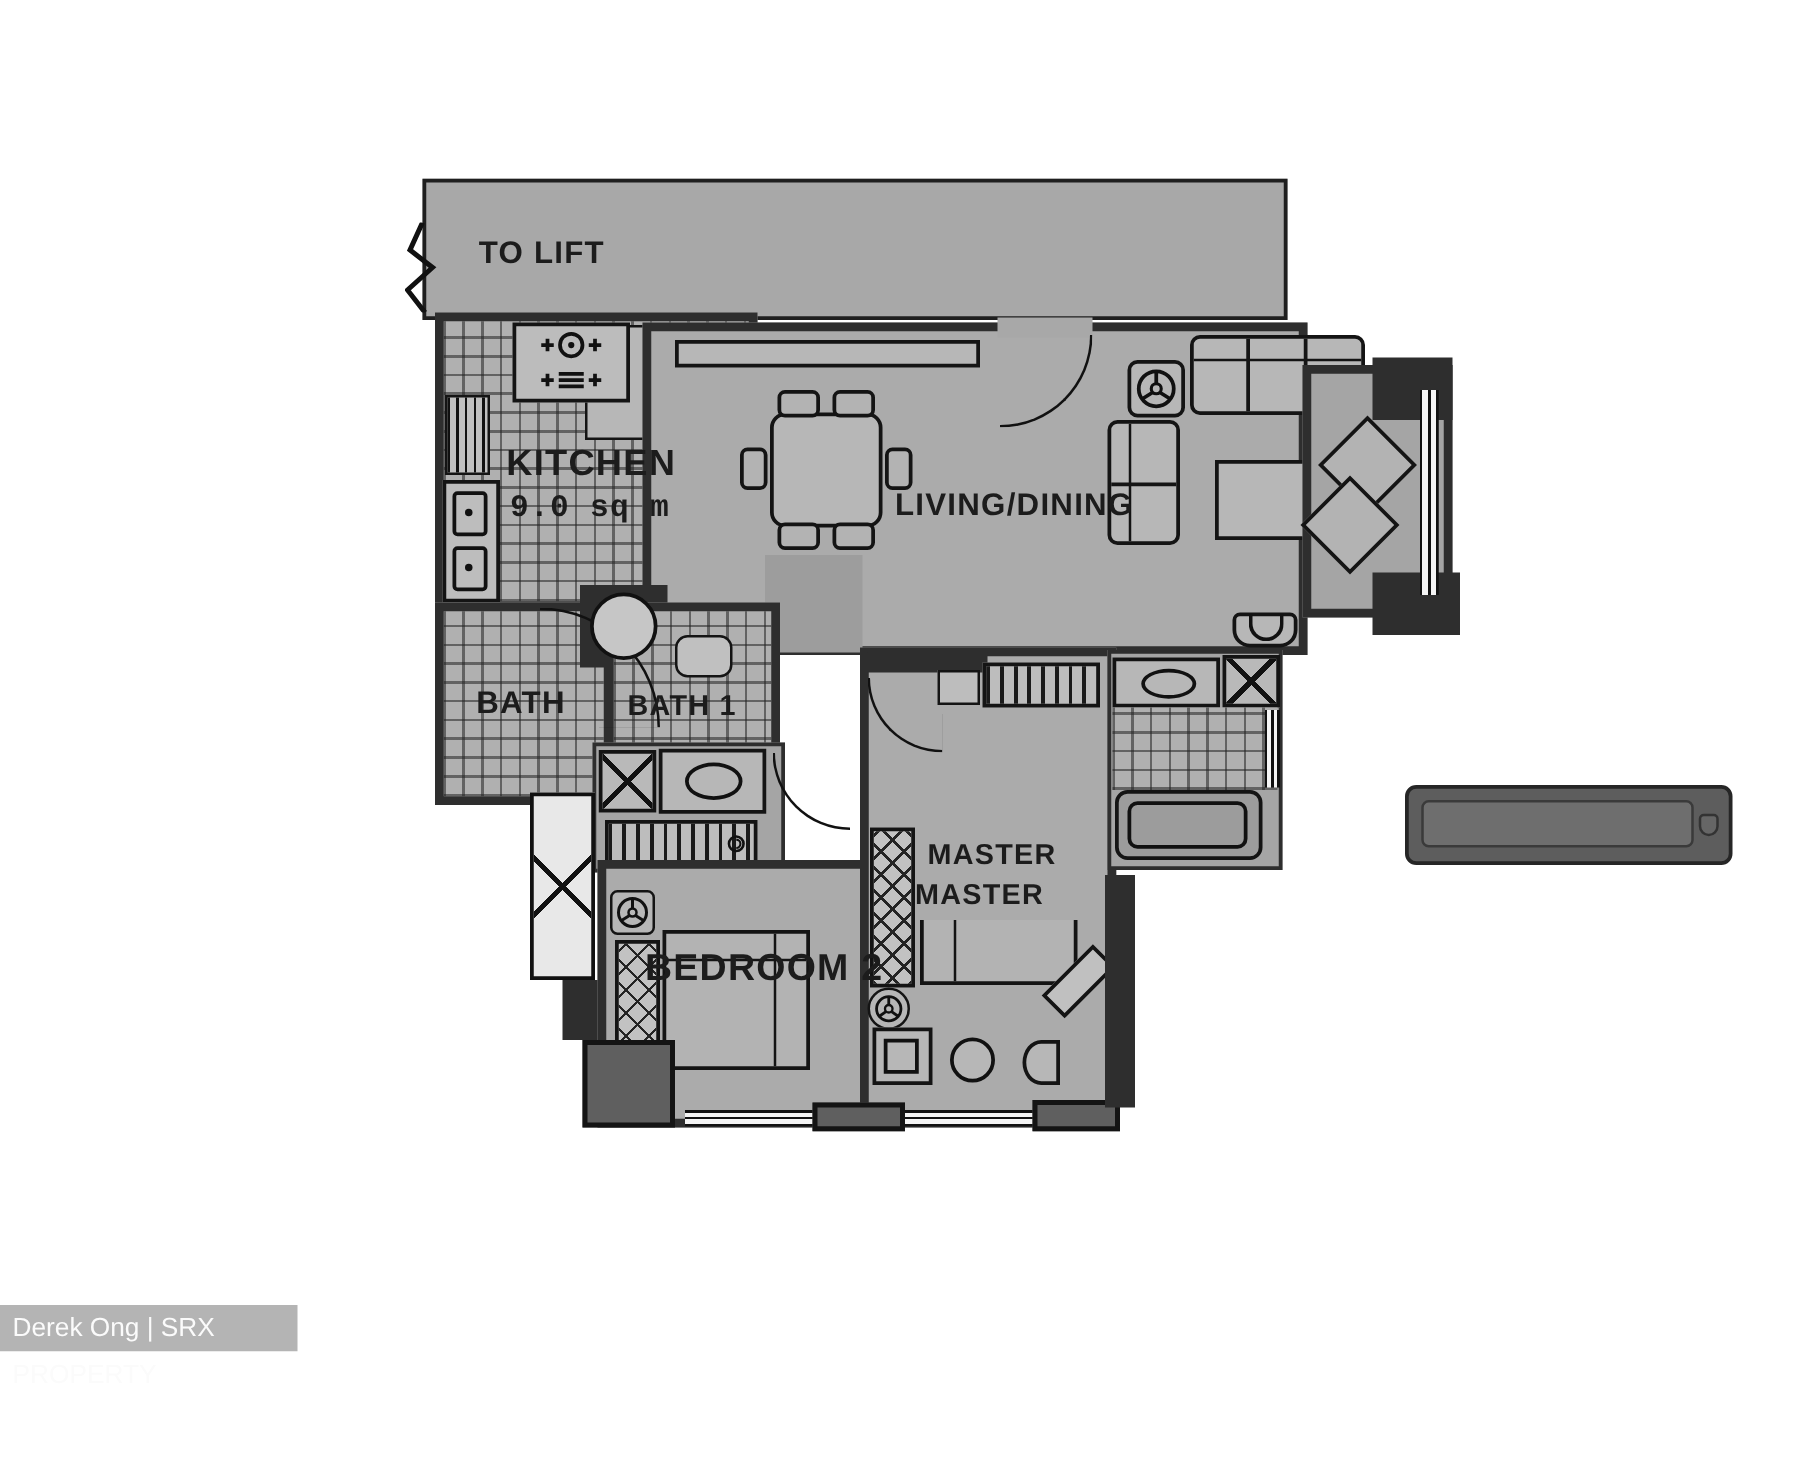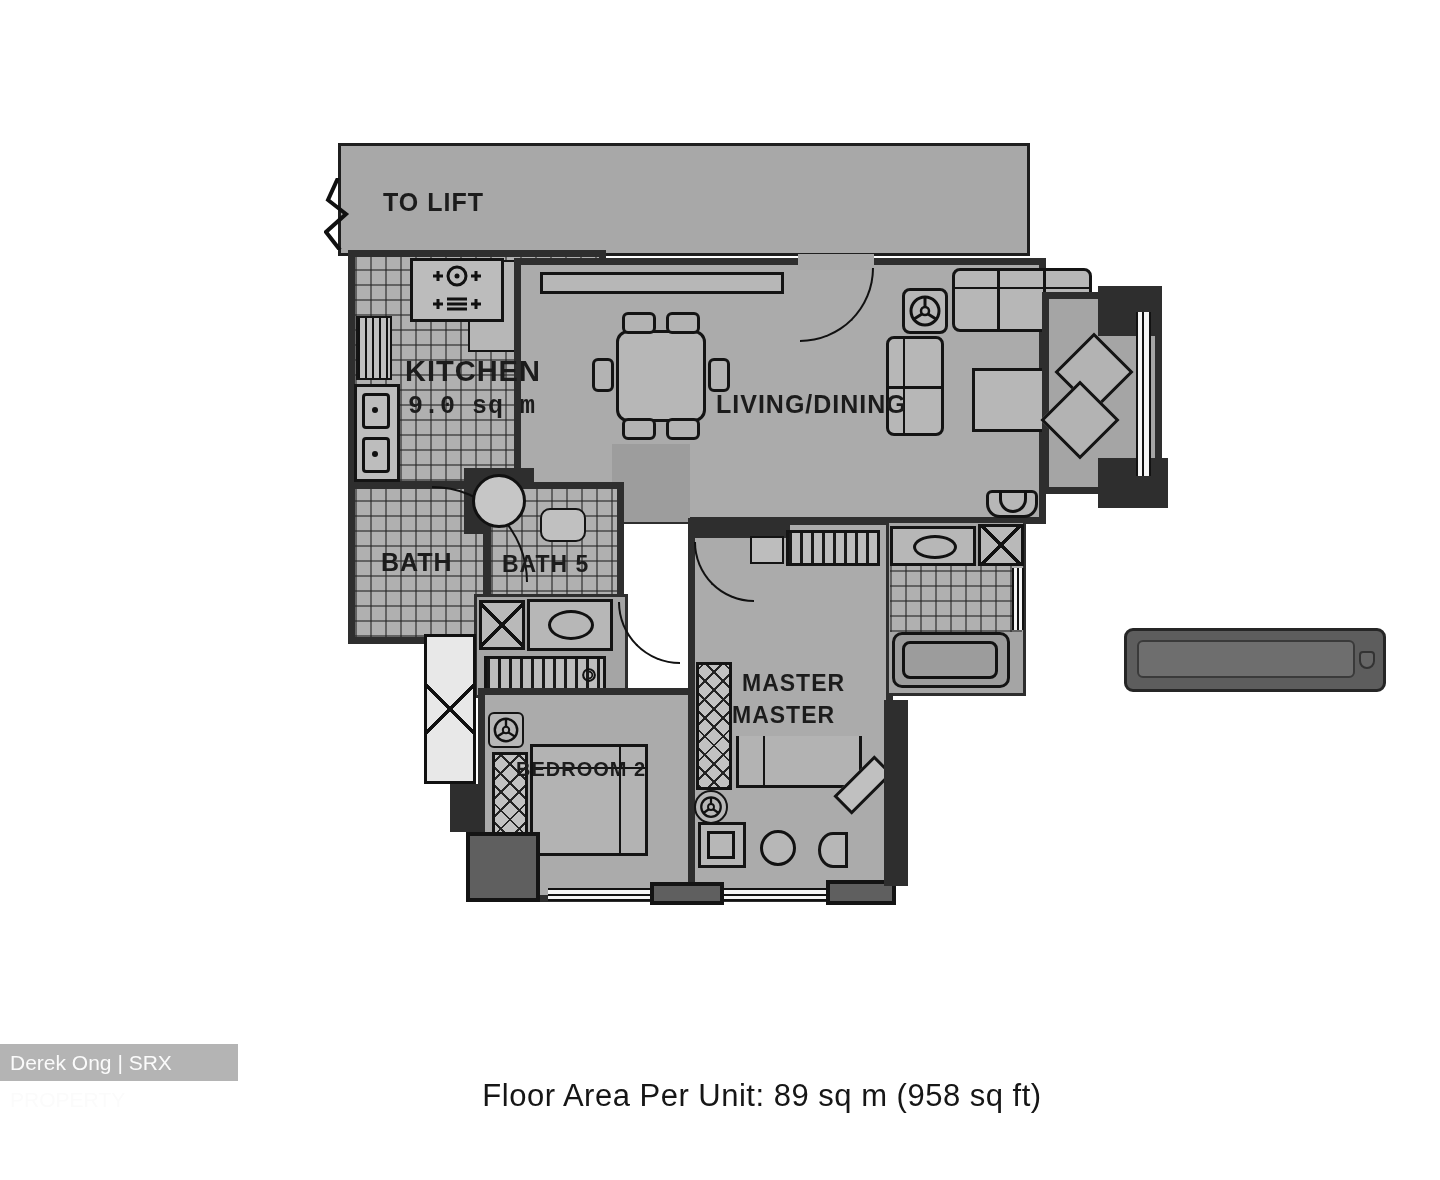--- a/index.html
+++ b/index.html
@@ -115,21 +115,21 @@
   <div class="furn" style="left:1052px;top:392px;width:56px;height:56px;transform:rotate(45deg);background:#b3b3b3;"></div>
   <div class="winv" style="left:1136px;top:312px;width:15px;height:164px;"></div>
 
   <div class="room tiled" style="left:348px;top:482px;width:142px;height:162px;"></div>
   <span class="lbl" style="left:381px;top:548px;font-size:25px;">BATH</span>
   <div class="wall" style="left:464px;top:468px;width:70px;height:66px;"></div>
   <div class="abs" style="left:472px;top:474px;width:54px;height:54px;border:3px solid #111;border-radius:50%;background:#c6c6c6;z-index:6;"></div>
 
   <div class="room tiled" style="left:484px;top:482px;width:140px;height:162px;"></div>
   <div class="furn" style="left:540px;top:508px;width:46px;height:34px;border-width:2px;border-radius:10px;background:#c0c0c0;"></div>
-  <span class="lbl" style="left:502px;top:551px;font-size:23px;">BATH 5</span>
+  <span class="lbl" style="left:502px;top:551px;font-size:23px;">BATH 1</span>
 
   <div class="room thin" style="left:474px;top:594px;width:154px;height:104px;background:#a5a5a5;"></div>
   <div class="furn xcross" style="left:479px;top:600px;width:46px;height:50px;"></div>
   <div class="furn" style="left:527px;top:599px;width:86px;height:52px;background:#b7b7b7;">
     <div class="abs" style="left:18px;top:8px;width:46px;height:30px;border:3px solid #111;border-radius:50%;"></div>
   </div>
   <div class="furn hang" style="left:484px;top:656px;width:122px;height:38px;border-width:3px;">
     <svg viewBox="0 0 24 24" style="position:absolute;right:4px;top:6px;width:20px;height:20px;">
       <circle cx="12" cy="12" r="7" fill="none" stroke="#111" stroke-width="2.5"></circle>
       <path d="M12 8 a4 4 0 0 1 0 8" fill="none" stroke="#111" stroke-width="2"></path>
@@ -156,21 +156,21 @@
   </div>
   <div class="furn" style="left:488px;top:848px;width:36px;height:36px;border-width:2px;border-radius:50%;background:#b7b7b7;">
     <svg viewBox="0 0 40 40" style="width:100%;height:100%;">
       <circle cx="20" cy="20" r="13" fill="none" stroke="#111" stroke-width="3"></circle>
       <circle cx="20" cy="20" r="4" fill="none" stroke="#111" stroke-width="2.5"></circle>
       <line x1="20" y1="16" x2="20" y2="8" stroke="#111" stroke-width="3"></line>
       <line x1="17" y1="23" x2="10" y2="28" stroke="#111" stroke-width="3"></line>
       <line x1="23" y1="23" x2="30" y2="28" stroke="#111" stroke-width="3"></line>
     </svg>
   </div>
-  <span class="lbl" style="left:516px;top:758px;font-size:20px;">BEDROOM 2</span>
+  <span class="lbl" style="left:516px;top:758px;font-size:30px;">BEDROOM 2</span>
   <div class="winh" style="left:548px;top:888px;width:126px;height:13px;"></div>
   <div class="arc" style="left:618px;top:602px;width:62px;height:62px;border-left:2px solid #111;border-bottom:2px solid #111;border-bottom-left-radius:100%;z-index:5;"></div>
 
   <div class="room" style="left:688px;top:518px;width:205px;height:384px;"></div>
   <div class="wall" style="left:694px;top:522px;width:96px;height:16px;"></div>
   <div class="furn" style="left:750px;top:536px;width:34px;height:28px;border-width:2px;background:#bdbdbd;"></div>
   <div class="furn hang" style="left:786px;top:530px;width:94px;height:36px;"></div>
   <div class="arc" style="left:694px;top:542px;width:60px;height:60px;border-left:2px solid #111;border-bottom:2px solid #111;border-bottom-left-radius:100%;z-index:5;"></div>
   <div class="furn lattice" style="left:696px;top:662px;width:36px;height:128px;"></div>
   <span class="lbl" style="left:742px;top:670px;font-size:23px;">MASTER</span>
@@ -210,15 +210,14 @@
   <div class="wall2" style="left:650px;top:882px;width:74px;height:23px;border:4px solid #141414;box-sizing:border-box;"></div>
   <div class="wall2" style="left:826px;top:880px;width:70px;height:25px;border:4px solid #141414;box-sizing:border-box;"></div>
   <div class="wall" style="left:884px;top:700px;width:24px;height:186px;"></div>
 
   <div class="abs" style="left:1124px;top:628px;width:262px;height:64px;background:#5d5d5d;border:3px solid #262626;border-radius:9px;">
     <div class="abs" style="left:10px;top:9px;width:218px;height:38px;background:#6e6e6e;border:2px solid #3a3a3a;border-radius:6px;"></div>
     <div class="abs" style="right:8px;top:20px;width:16px;height:18px;border:2px solid #333;border-radius:4px 4px 8px 8px;background:#666;"></div>
   </div>
 
   <div class="watermark">Derek Ong | SRX PROPERTY</div>
-  <div class="caption">Floor Area Per Unit: 89 sq m (958 sq ft)</div>
 
 </div>
 
 </body></html>

